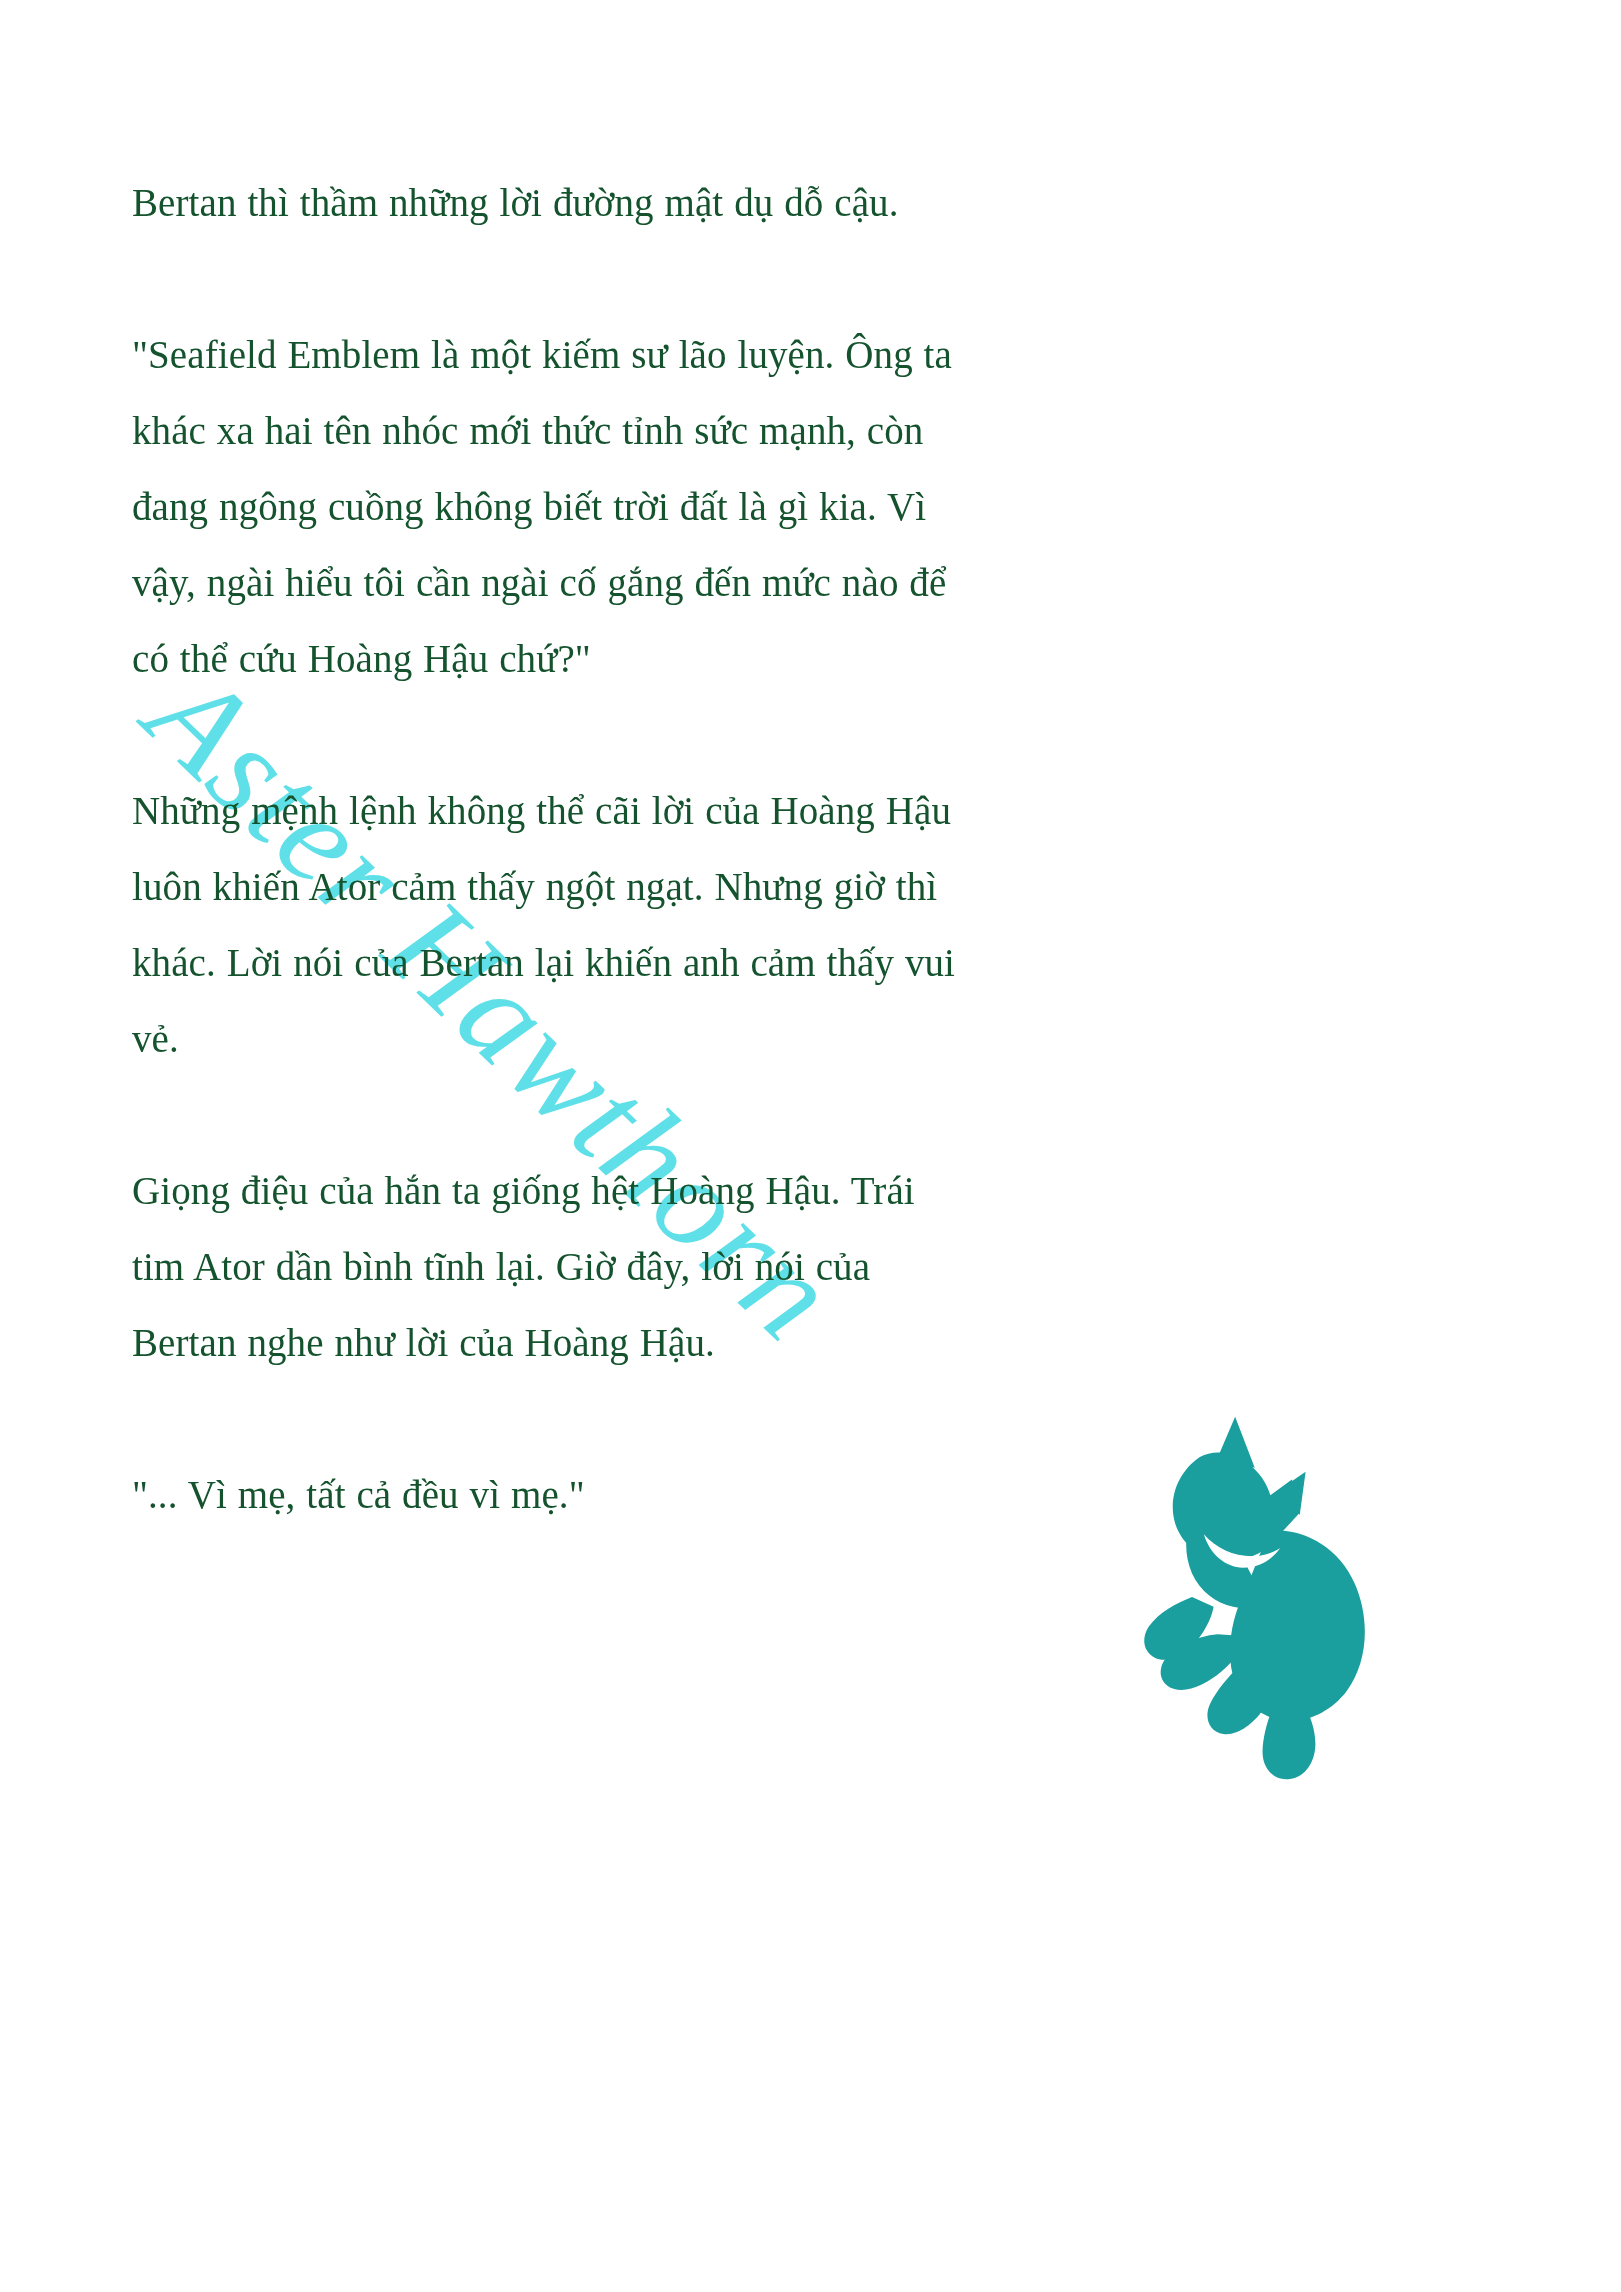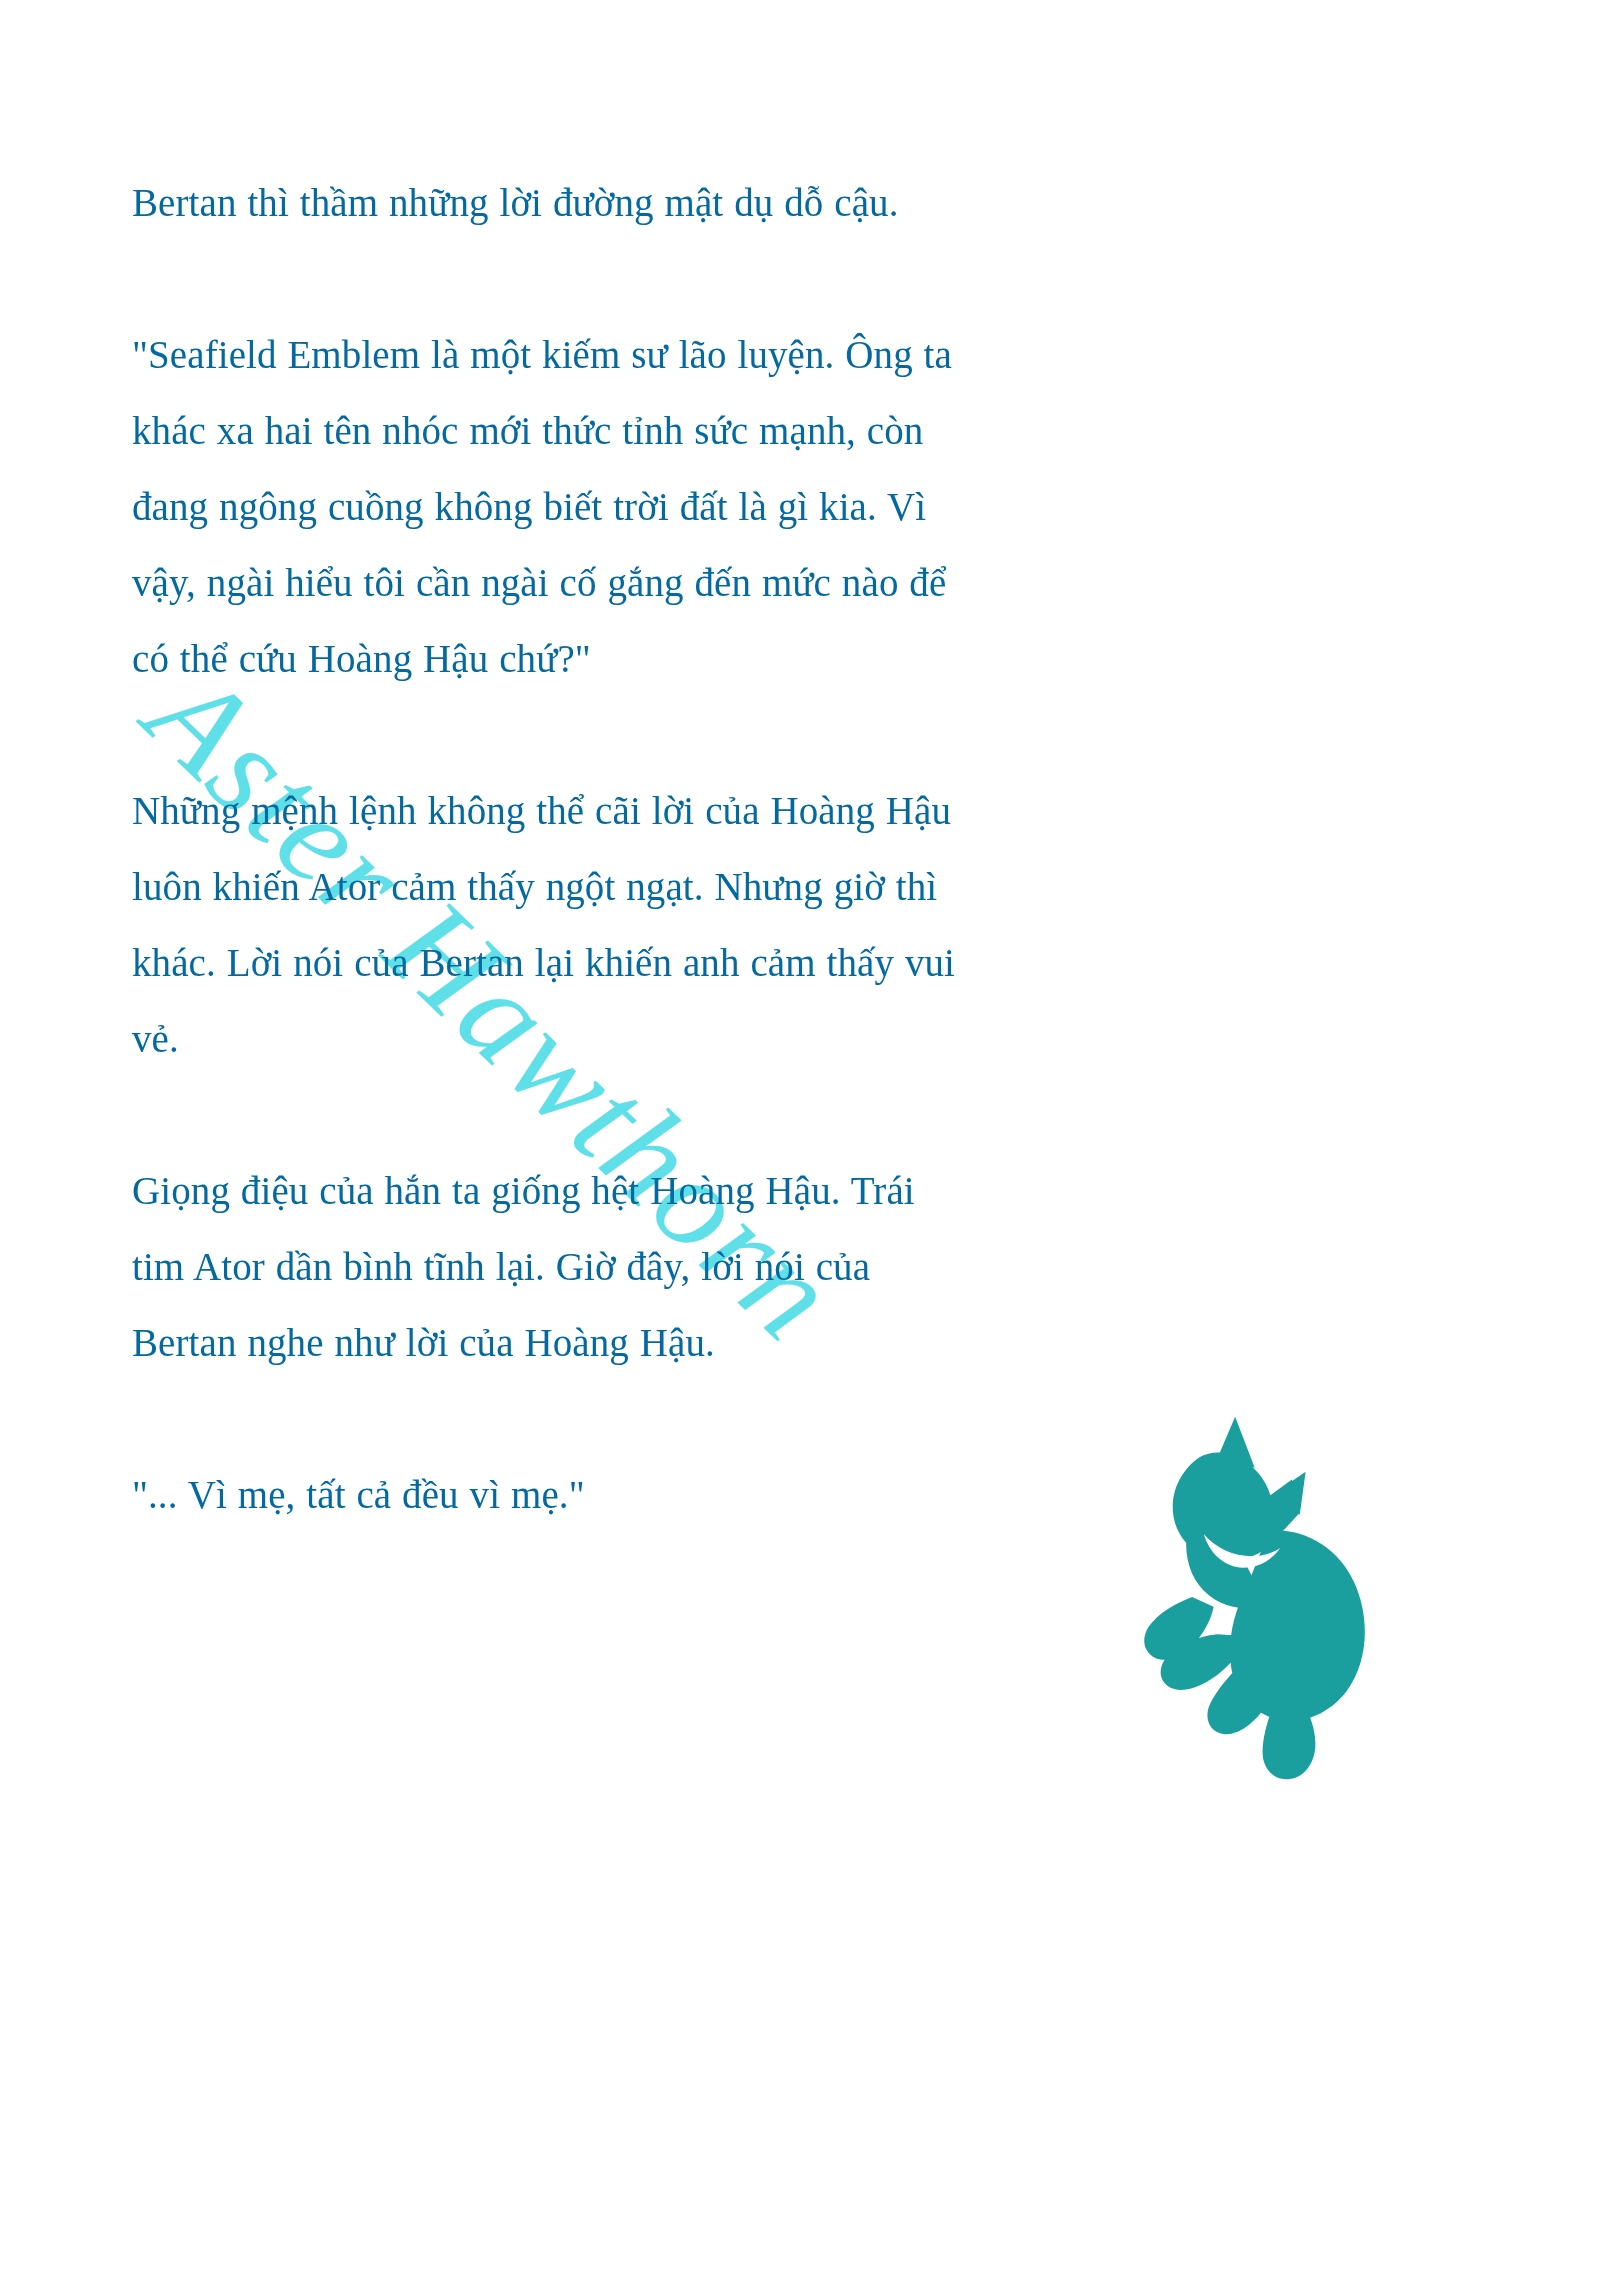--- a/index.html
+++ b/index.html
@@ -19,21 +19,21 @@
   .content {
     position: absolute;
     left: 132px;
     top: 165px;
     width: 1225px;
     z-index: 3;
   }
   .para {
     font-size: 39px;
     line-height: 76px;
-    color: #0369a1;
+    color: #14532d;
     margin: 0 0 76px 0;
     letter-spacing: 0.1px;
     word-spacing: 1px;
     text-align: left;
     white-space: normal;
   }
   .para-wide {
     width: 828px;
   }
   .para-w2 {

